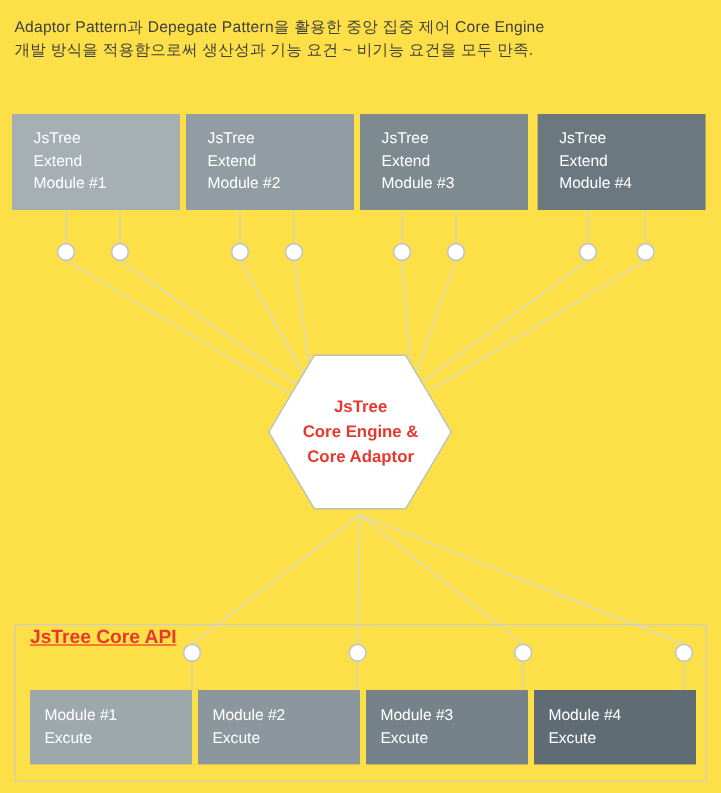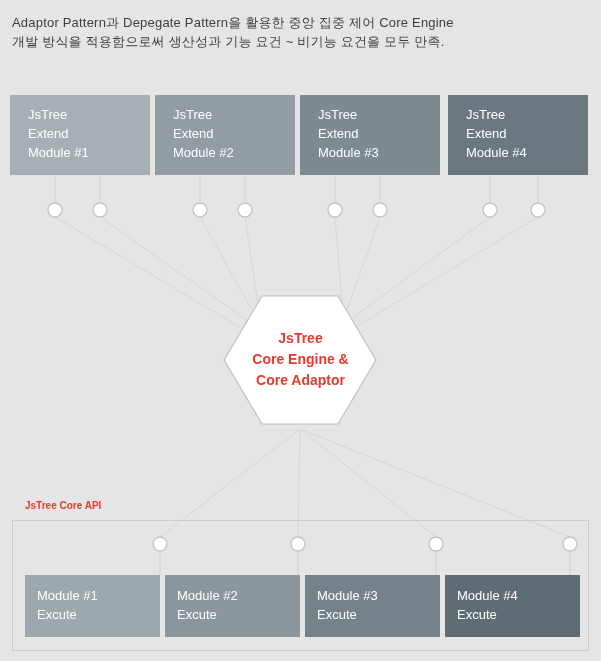--- a/index.html
+++ b/index.html
@@ -2,21 +2,21 @@
 <html><head>
 <meta charset="utf-8">
 <style>
   * { box-sizing: border-box; margin: 0; padding: 0; }
   html, body { background: #ffffff; }
   body { font-family: "Liberation Sans", "DejaVu Sans", sans-serif; }
   .canvas {
     position: relative;
     width: 601px;
     height: 661px;
-    background: #e5e5e5;
+    background: #fde047;
     overflow: hidden;
   }
   .header {
     position: absolute;
     left: 12px;
     top: 13px;
     font-size: 13px;
     line-height: 19px;
     color: #3f3f3f;
     letter-spacing: 0.2px;
@@ -42,23 +42,24 @@
     left: 12px;
     top: 520px;
     width: 577px;
     height: 131px;
     border: 1px solid #cccccc;
     background: transparent;
   }
   .api-label {
     position: absolute;
     left: 25px;
-    top: 500px;
-    font-size: 10px;
+    top: 523px;
+    font-size: 16px;
     font-weight: bold;
+    text-decoration: underline;
   }
   .bbox {
     position: absolute;
     top: 575px;
     width: 135px;
     height: 62px;
     color: #ffffff;
     font-size: 13px;
     line-height: 19px;
     padding: 11px 0 0 12px;

